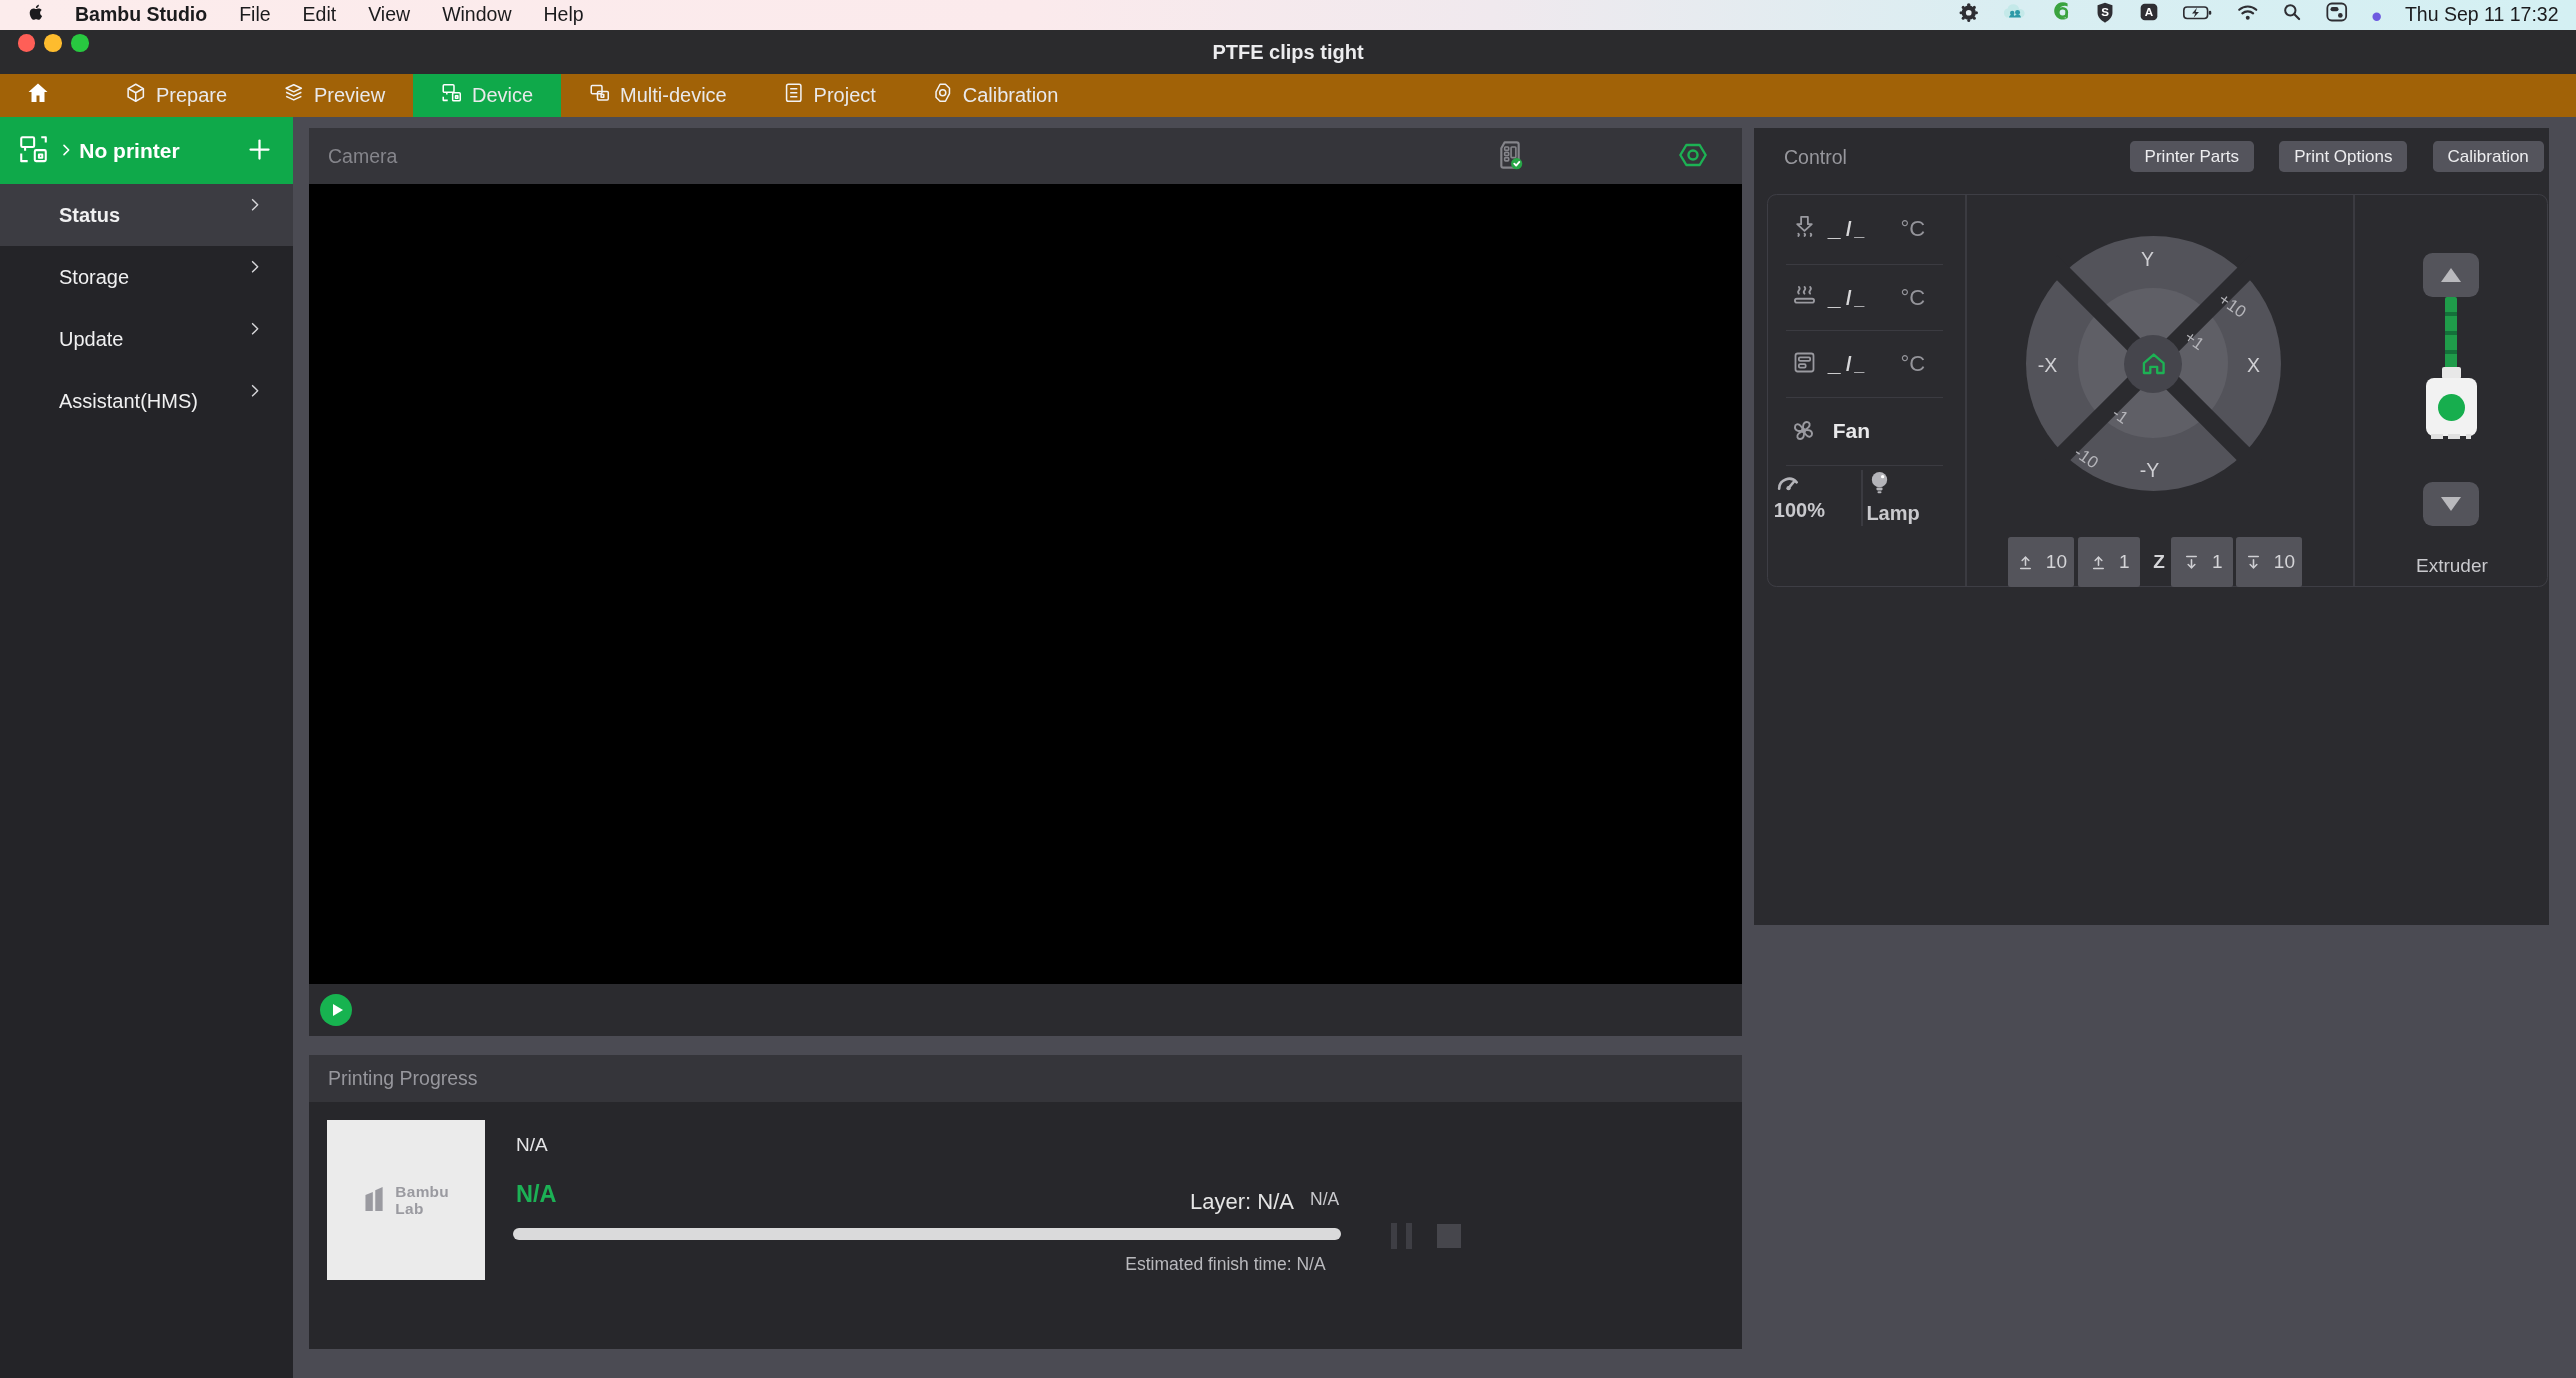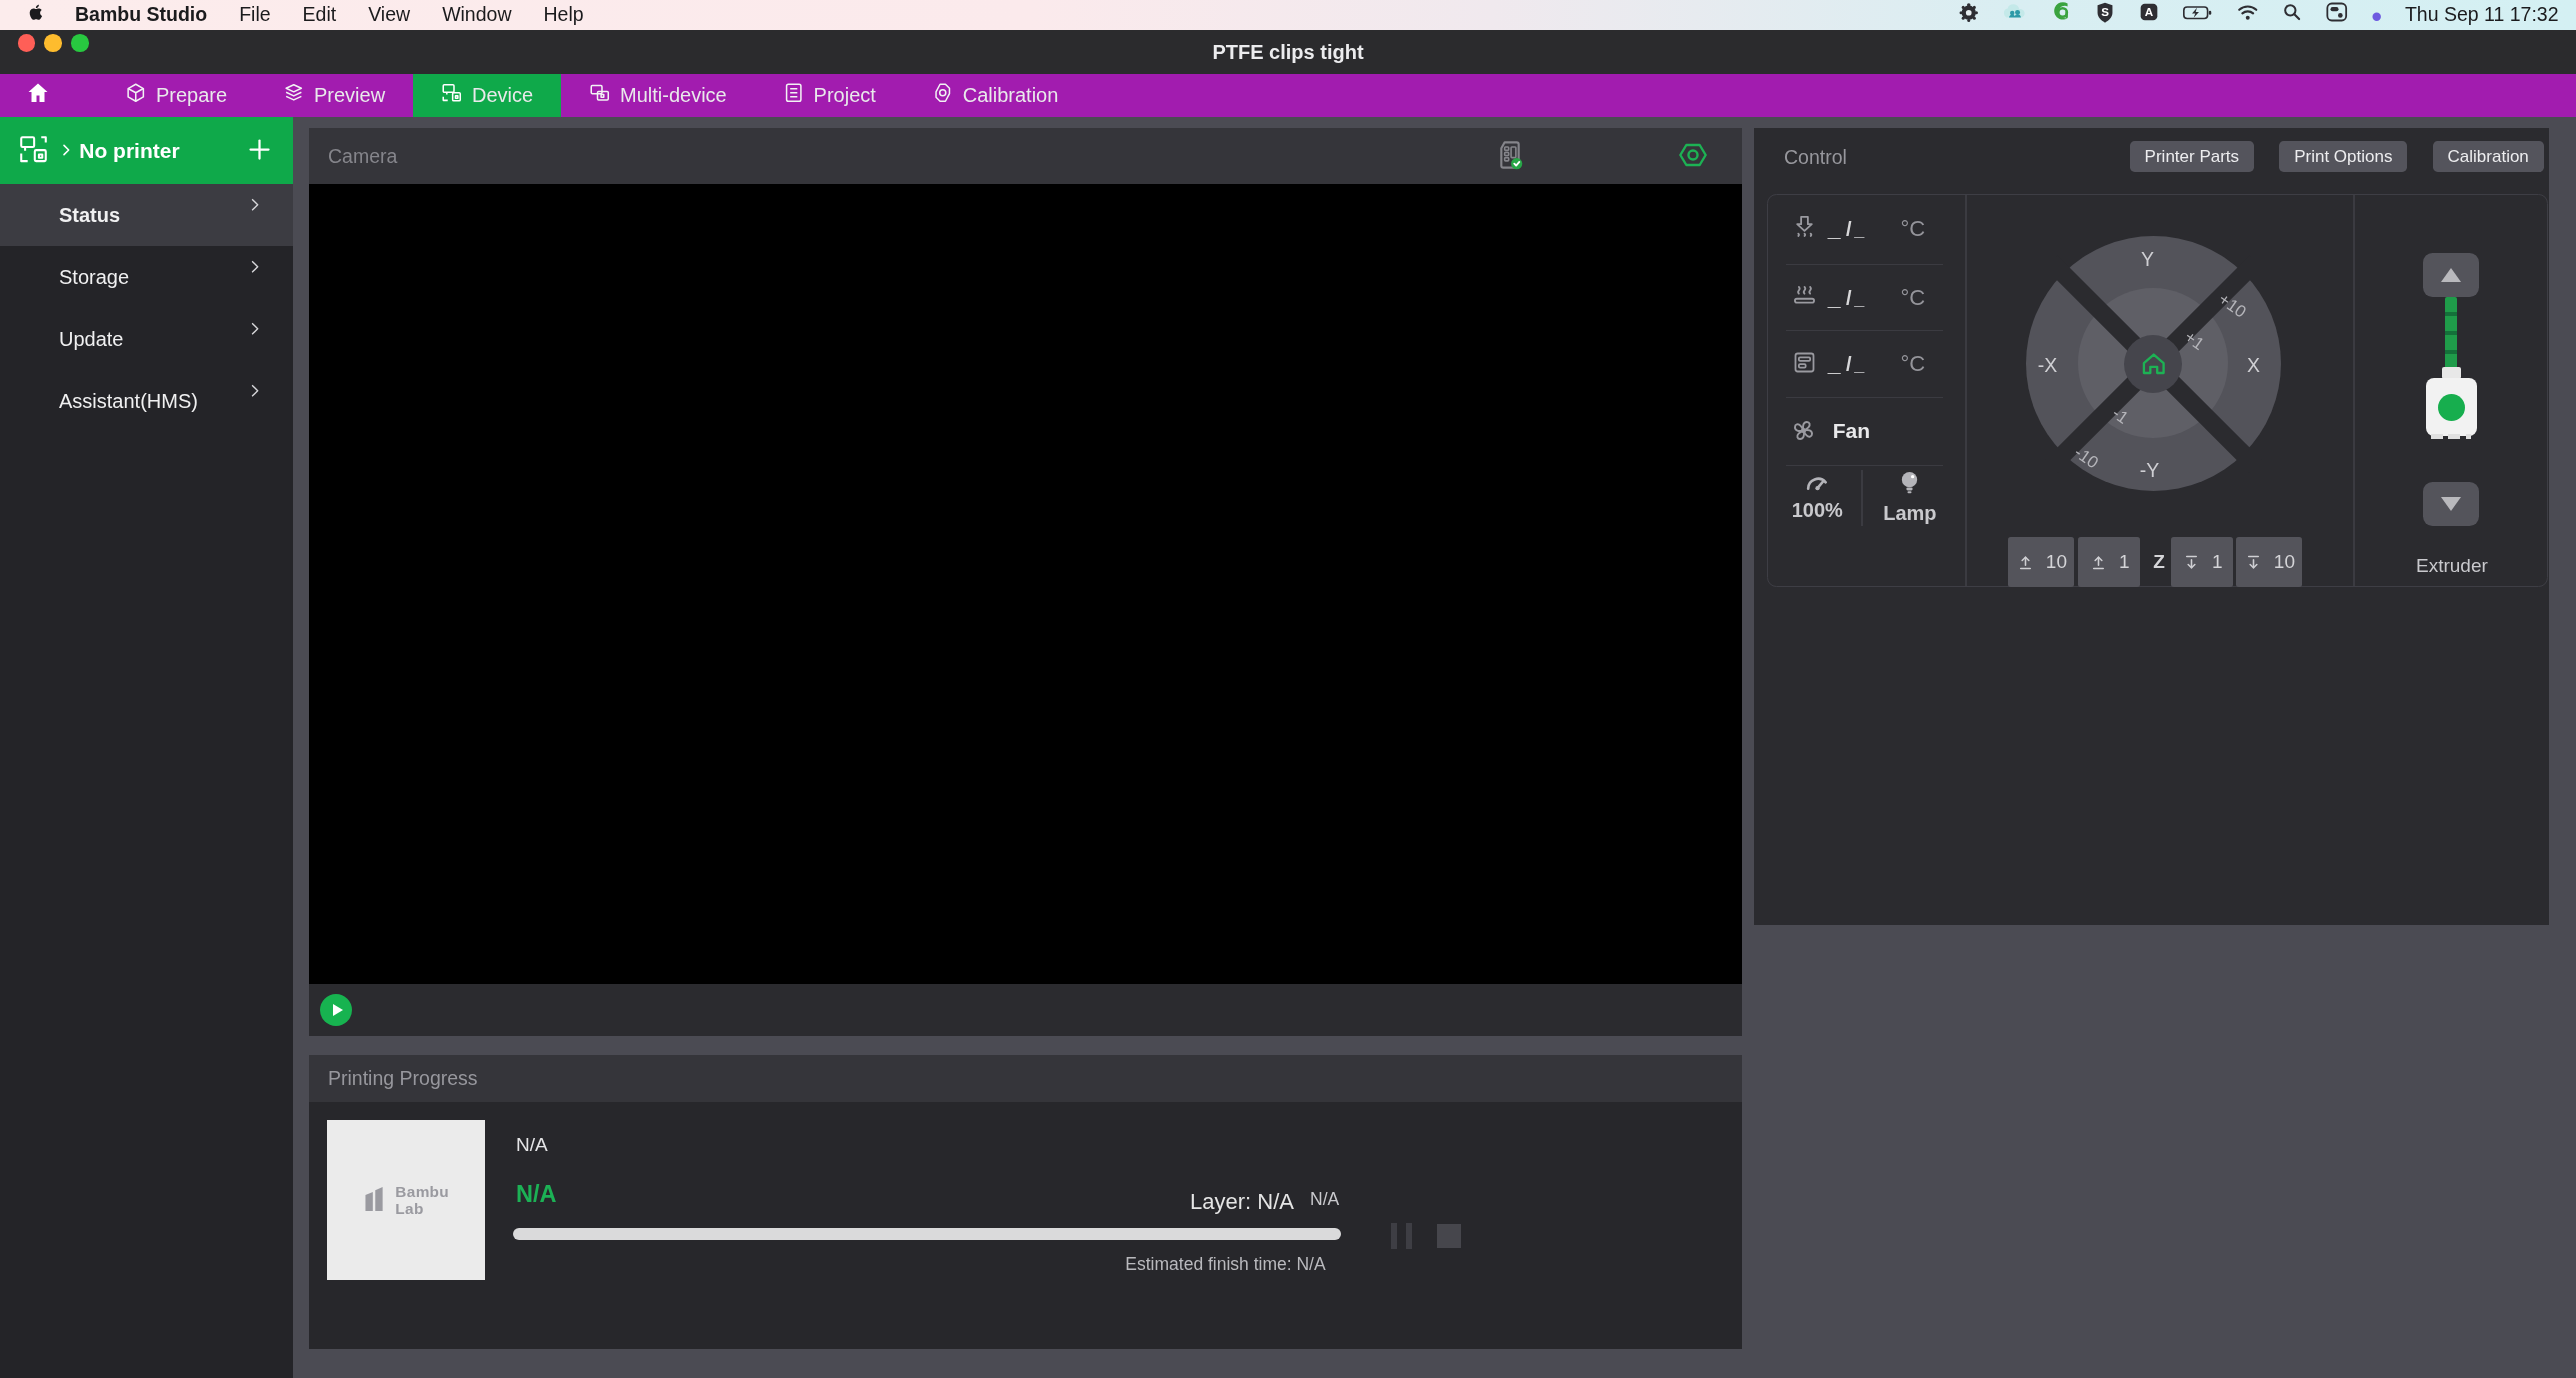--- a/index.html
+++ b/index.html
@@ -18,21 +18,21 @@
   
   #titlebar { position:absolute; left:0; top:29.5px; width:2576px; height:44px; background:#2b2b2d; }
   .tl { position:absolute; top:34px; width:17.5px; height:17.5px; border-radius:50%; }
   .tl.red { left:17.5px; background:#ff5f57; }
   .tl.yellow { left:44px; background:#febc2e; }
   .tl.green { left:71px; background:#28c840; }
   .win-title { position:absolute; left:0; top:29.5px; width:2576px; height:44px; text-align:center;
     line-height:44px; color:#ececee; font-size:20px; font-weight:700; }
 
   
-  #tabbar { position:absolute; left:0; top:74px; width:2576px; height:43px; background:#a21caf;
+  #tabbar { position:absolute; left:0; top:74px; width:2576px; height:43px; background:#a16207;
     display:flex; align-items:center; padding-left:16px; color:#e9e9eb; font-size:20px; }
   .home-btn { width:43px; display:flex; justify-content:center; align-items:center; margin-right:38px; }
   .tab { display:flex; align-items:center; gap:9.4px; height:43px; padding:0 28px; }
   .tab.active { background:var(--accent); }
   :root { --accent:#0fa94a; }
 
   
   #sidebar { position:absolute; left:0; top:117px; width:293px; height:1262px; background:#242428; }
   .sb-head { height:67px; background:var(--accent); display:flex; align-items:center; padding:0 20px 0 17.5px; color:#fff; }
   .sb-head .lbl { font-size:21px; font-weight:600; margin-left:5.4px; }
@@ -85,21 +85,21 @@
   .temp-row { position:absolute; left:0; width:197px; height:67px; display:flex; align-items:center; }
   .temp-row .ticon { margin-left:23px; }
   .temp-vals { margin-left:9.4px; display:flex; align-items:baseline; color:#d8d8da; }
   .tv-main { font-size:23px; font-weight:700; }
   .tv-slash { font-size:20px; font-weight:700; margin:0 2.7px 0 5.4px; }
   .tv-target { font-size:18px; font-weight:700; }
   .temp-unit { position:absolute; left:132px; font-size:22px; color:#94949a; }
 
   .fan-row { position:absolute; left:0; top:202px; width:197px; height:68px; display:flex; align-items:center; }
   .fan-lbl { margin-left:13.4px; font-size:21px; font-weight:700; color:#e9e9eb; }
-  .cell { position:absolute; width:87px; text-align:center; }
+  .cell { position:absolute; width:87px; text-align:left; }
   .cell .clbl { display:block; margin-top:4px; font-size:20px; font-weight:700; color:#c9c9cd; }
   .minisep { position:absolute; left:93px; top:275px; width:1.3px; height:56px; background:#3b3b41; }
 
   
   .jog-outer { position:absolute; left:258px; top:41px; width:255px; height:255px; border-radius:50%; background:#53535a; }
   .jog-inner { position:absolute; left:310px; top:93px; width:150px; height:150px; border-radius:50%; background:#5f5f66; }
   .jog-stripe { position:absolute; left:241px; top:160px; width:289px; height:17.5px; background:#2b2b2f; }
   .jog-center { position:absolute; left:356px; top:140px; width:58px; height:58px; border-radius:50%;
     background:#45454c; display:flex; align-items:center; justify-content:center; }
   .jog-lbl { position:absolute; transform:translate(-50%,-50%); font-size:19.5px; color:#cfcfd3; }

